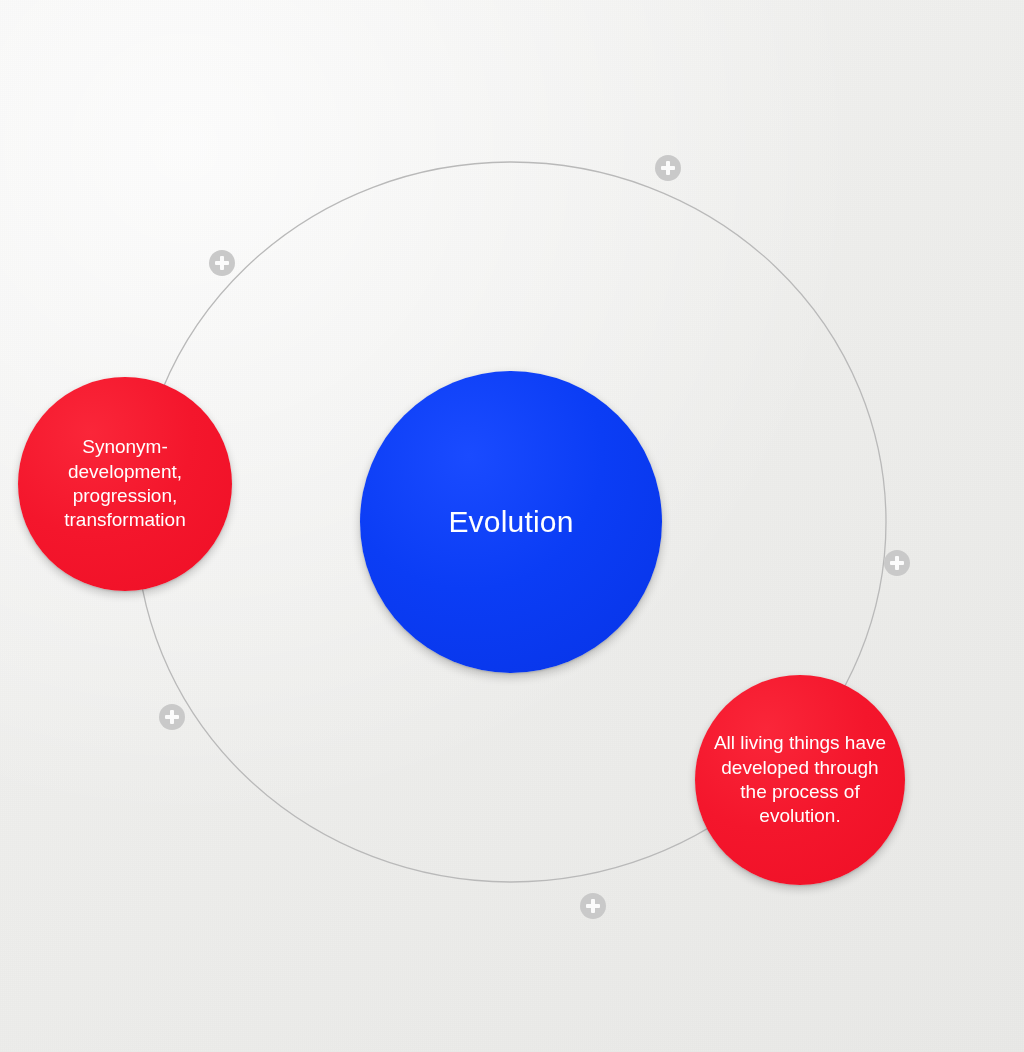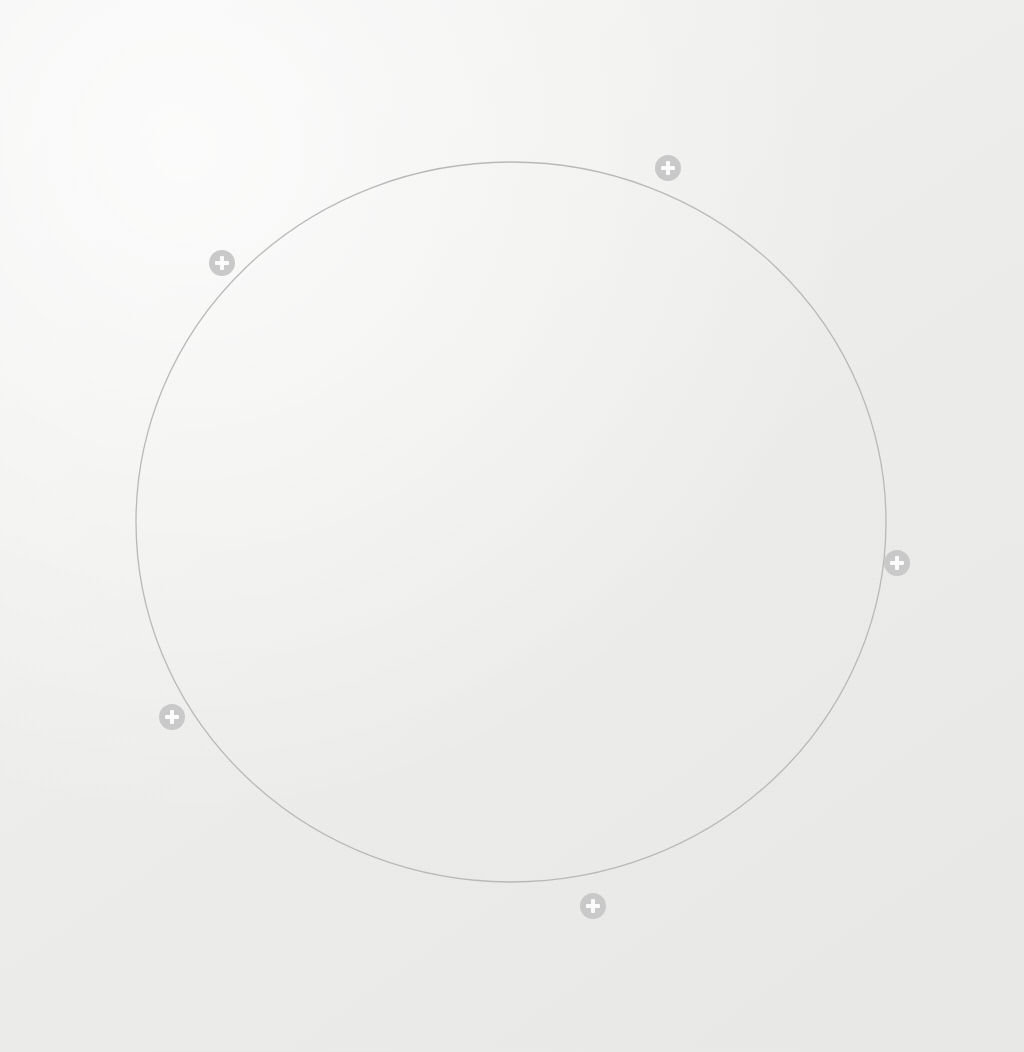--- a/index.html
+++ b/index.html
@@ -111,25 +111,34 @@
 
 <div id="canvas">
 
   <div id="grain"></div>
 
   <svg id="edges" viewBox="0 0 1024 1052" xmlns="http://www.w3.org/2000/svg">
 
     <ellipse cx="511" cy="522" rx="375" ry="360" fill="none" stroke="#b9b9b9" stroke-width="1.3"></ellipse>
   </svg>
 
+  <div class="node node-central" style="left:360px; top:371px; width:302px; height:302px;">
+    <span class="label">Evolution</span>
+  </div>
 
 
 
+  <div class="node node-leaf small-text" style="left:695px; top:675px; width:210px; height:210px;">
+    <span class="label">All living things have developed through the process of evolution.</span>
+  </div>
 
 
+  <div class="node node-leaf small-text" style="left:18px; top:377px; width:214px; height:214px;">
+    <span class="label">Synonym-development, progression, transformation</span>
+  </div>
 
   <div class="plus" style="left:655px; top:155px;"></div>
   <div class="plus" style="left:884px; top:550px;"></div>
   <div class="plus" style="left:580px; top:893px;"></div>
   <div class="plus" style="left:159px; top:704px;"></div>
   <div class="plus" style="left:209px; top:250px;"></div>
 
 </div>
 
 </body></html>

